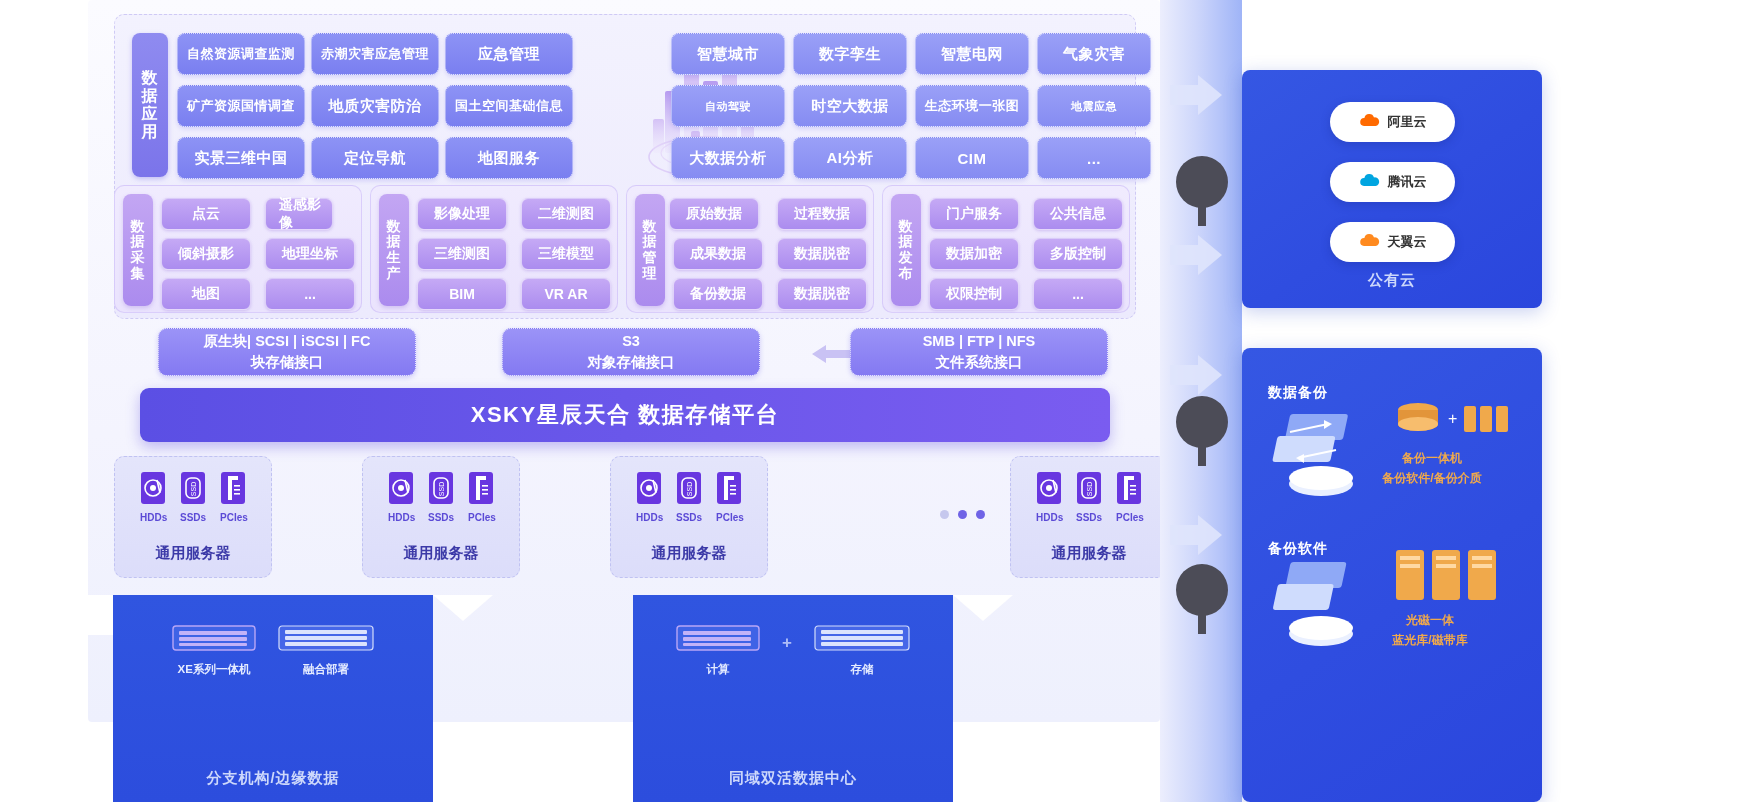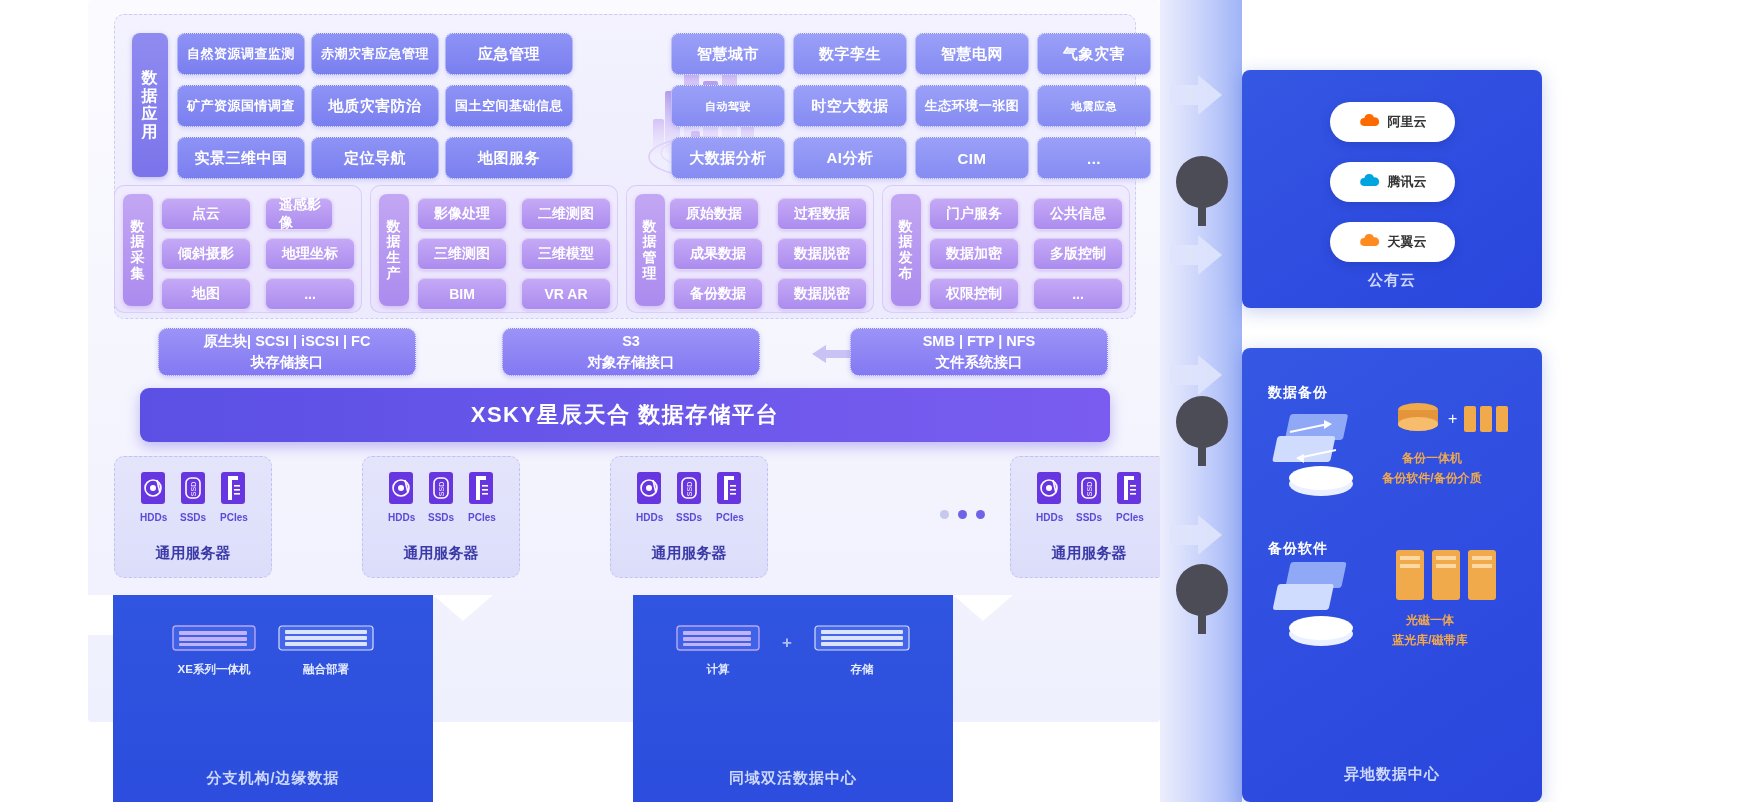--- a/index.html
+++ b/index.html
@@ -545,16 +545,15 @@
         <rect x="48" y="12" width="20" height="4"></rect>
           <rect x="48" y="20" width="20" height="4"></rect>
         <rect x="84" y="12" width="20" height="4"></rect>
           <rect x="84" y="20" width="20" height="4"></rect>
       </g>
     </svg>
 
     <div class="rsec-cap" style="top:264px;left:88px;width:200px">光磁一体</div>
     <div class="rsec-cap" style="top:284px;left:88px;width:200px">蓝光库/磁带库</div>
 
-    <div class="rp-title" style="bottom:18px">异地数据中心</div>
   </div>
 
 </div>
 
 </body></html>

